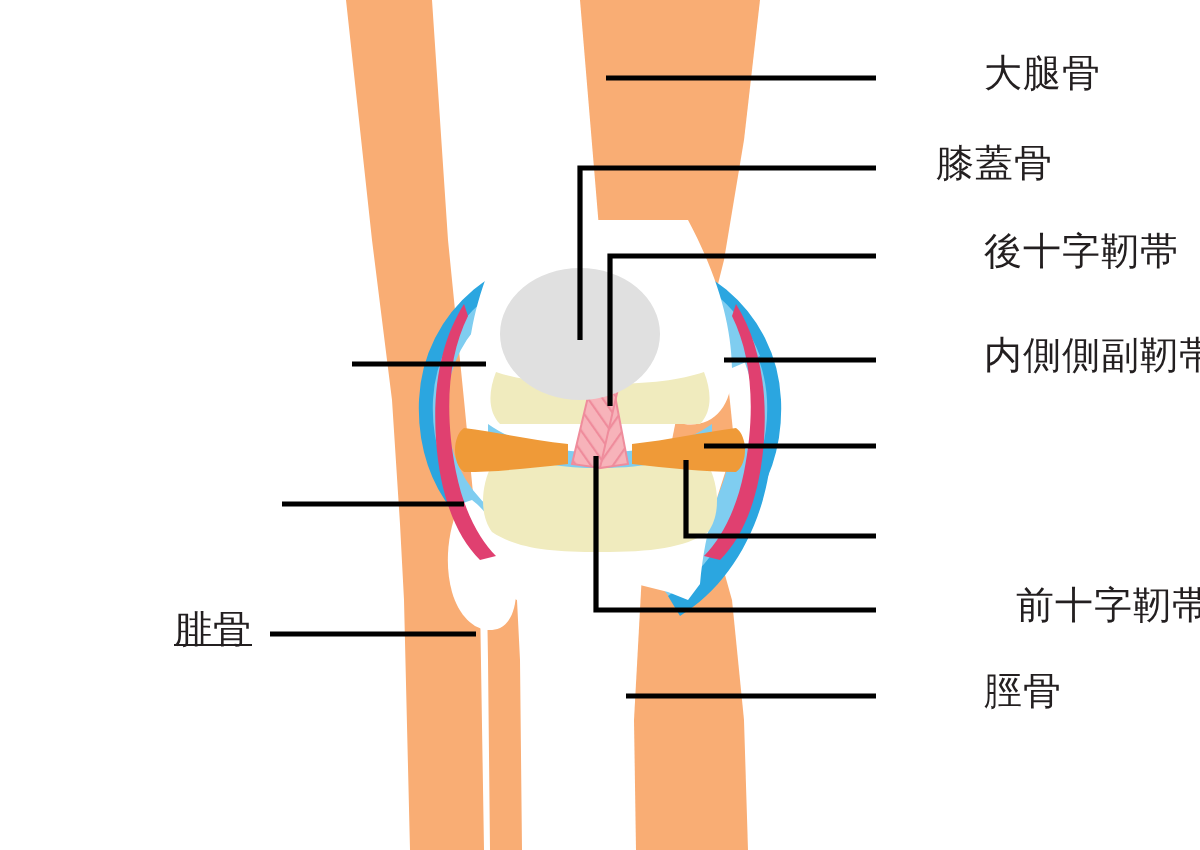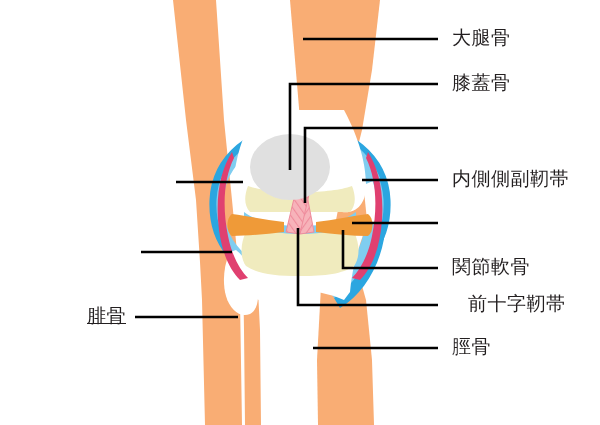--- a/index.html
+++ b/index.html
@@ -24,21 +24,21 @@
     display: block;
   }
   .label {
     position: absolute;
     font-size: 19px;
     line-height: 1;
     color: #231f20;
     white-space: nowrap;
     letter-spacing: 0.5px;
   }
-  .label.right { text-align: left; }
+  .label.right { text-align: left; margin-left: 40px; }
   .label.left  { text-align: right; }
 </style>
 </head>
 <body>
 
 <div id="stage">
 
   <svg id="figure-svg" viewBox="0 0 600 425">
 
     <g>
@@ -168,21 +168,21 @@
       <polyline points="298,228 298,305 438,305"></polyline>
       <line x1="313" y1="348" x2="438" y2="348"></line>
 
       <line x1="176" y1="182" x2="243" y2="182"></line>
       <line x1="141" y1="252" x2="232" y2="252"></line>
       <line x1="135" y1="317" x2="238" y2="317"></line>
     </g>
   </svg>
 
   <div class="label right" style="left:452px; top:28px;">大腿骨</div>
-  <div class="label right" style="left:452px; top:73px;">膝蓋骨</div>
+  <div class="label right" style="left:428px; top:73px;">膝蓋骨</div>
+  <div class="label right" style="left:452px; top:117px;">後十字靭帯</div>
   <div class="label right" style="left:452px; top:169px;">内側側副靭帯</div>
-  <div class="label right" style="left:452px; top:257px;">関節軟骨</div>
   <div class="label right" style="left:468px; top:294px;">前十字靭帯</div>
   <div class="label right" style="left:452px; top:337px;">脛骨</div>
 
   <div class="label left" style="left:87px; top:306px;text-decoration:underline;">腓骨</div>
 
 </div>
 
 </body></html>

